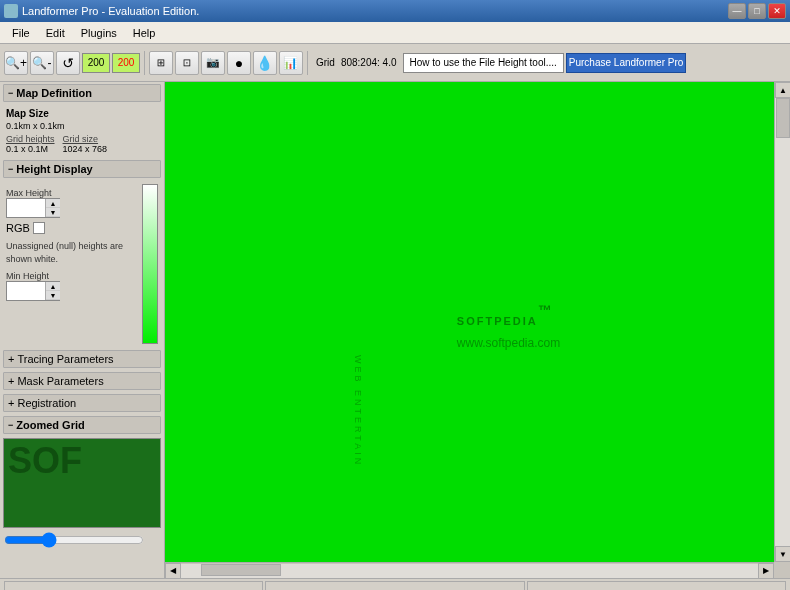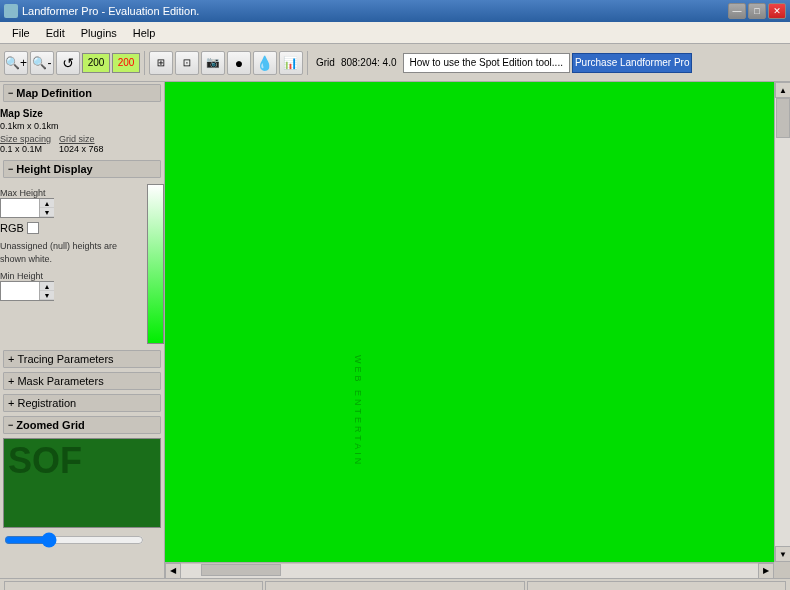--- a/index.html
+++ b/index.html
@@ -72,21 +72,21 @@
     }
 
     
     .section-header {
       background: #c8c4bc; border: 1px solid #aaa; margin: 2px 3px;
       padding: 2px 4px; cursor: pointer; display: flex; align-items: center;
       gap: 3px; font-weight: bold; font-size: 10px; border-radius: 1px;
     }
     .section-header .toggle { font-size: 9px; }
 
-    .section-content { padding: 4px 0; }
+    .section-content { padding: 4px 6px; }
 
     
     .map-def-label { font-size: 10px; font-weight: bold; margin-bottom: 2px; }
     .map-info-label { font-size: 9px; color: #444; text-decoration: underline; }
     .map-info-value { font-size: 9px; }
 
     
     .height-display-area { display: flex; gap: 4px; }
     .height-gradient {
       width: 20px; height: 160px; border: 1px solid #888;
@@ -209,38 +209,38 @@
   <div class="toolbar-separator"></div>
   <div class="toolbar-btn" style="font-size:10px;">⊞</div>
   <div class="toolbar-btn" style="font-size:10px;">⊡</div>
   <div class="toolbar-btn" style="font-size:11px;">📷</div>
   <div class="toolbar-btn" style="font-size:14px;">●</div>
   <div class="toolbar-btn" style="font-size:14px; color:#00aaff;">💧</div>
   <div class="toolbar-btn" style="font-size:12px; color:red;">📊</div>
   <div class="toolbar-separator"></div>
   <span class="grid-info">Grid</span>
   <span class="grid-info">808:204:  4.0</span>
-  <button class="spot-height-btn">How to use the Spot Edition tool....</button>
+  <button class="spot-height-btn">How to use the File Height tool....</button>
   <button class="purchase-btn">Purchase Landformer Pro</button>
 </div>
 
 <div class="main-area">
 
   <div class="left-panel">
 
     <div class="section-header">
       <span class="toggle">−</span>
       <span>Map Definition</span>
     </div>
     <div class="section-content">
       <div class="map-def-label">Map Size</div>
       <div class="map-info-value">0.1km x 0.1km</div>
       <div style="display:flex; gap:8px; margin-top:3px;">
         <div>
-          <div class="map-info-label">Size spacing</div>
+          <div class="map-info-label">Grid heights</div>
           <div class="map-info-value">0.1 x 0.1M</div>
         </div>
         <div>
           <div class="map-info-label">Grid size</div>
           <div class="map-info-value">1024 x 768</div>
         </div>
       </div>
     </div>
 
     <div class="section-header">
@@ -299,20 +299,26 @@
       <div class="zoomed-sof">SOF</div>
     </div>
     <div class="zoom-slider-area">
       <input type="range" class="zoom-slider" min="0" max="100" value="30" style="">
     </div>
 
   </div>
 
   <div class="canvas-area">
 
+    <div class="softpedia-overlay">
+      <div class="softpedia-text">
+        <span>SOFTPEDIA</span><span class="softpedia-tm">™</span>
+      </div>
+      <div class="softpedia-url">www.softpedia.com</div>
+    </div>
     <div class="softpedia-tags">WEB   ENTERTAIN</div>
 
     <div class="canvas-scrollbar-v">
       <div class="scroll-btn">▲</div>
       <div class="scroll-track-v">
         <div class="scroll-thumb-v"></div>
       </div>
       <div class="scroll-btn">▼</div>
     </div>
 

